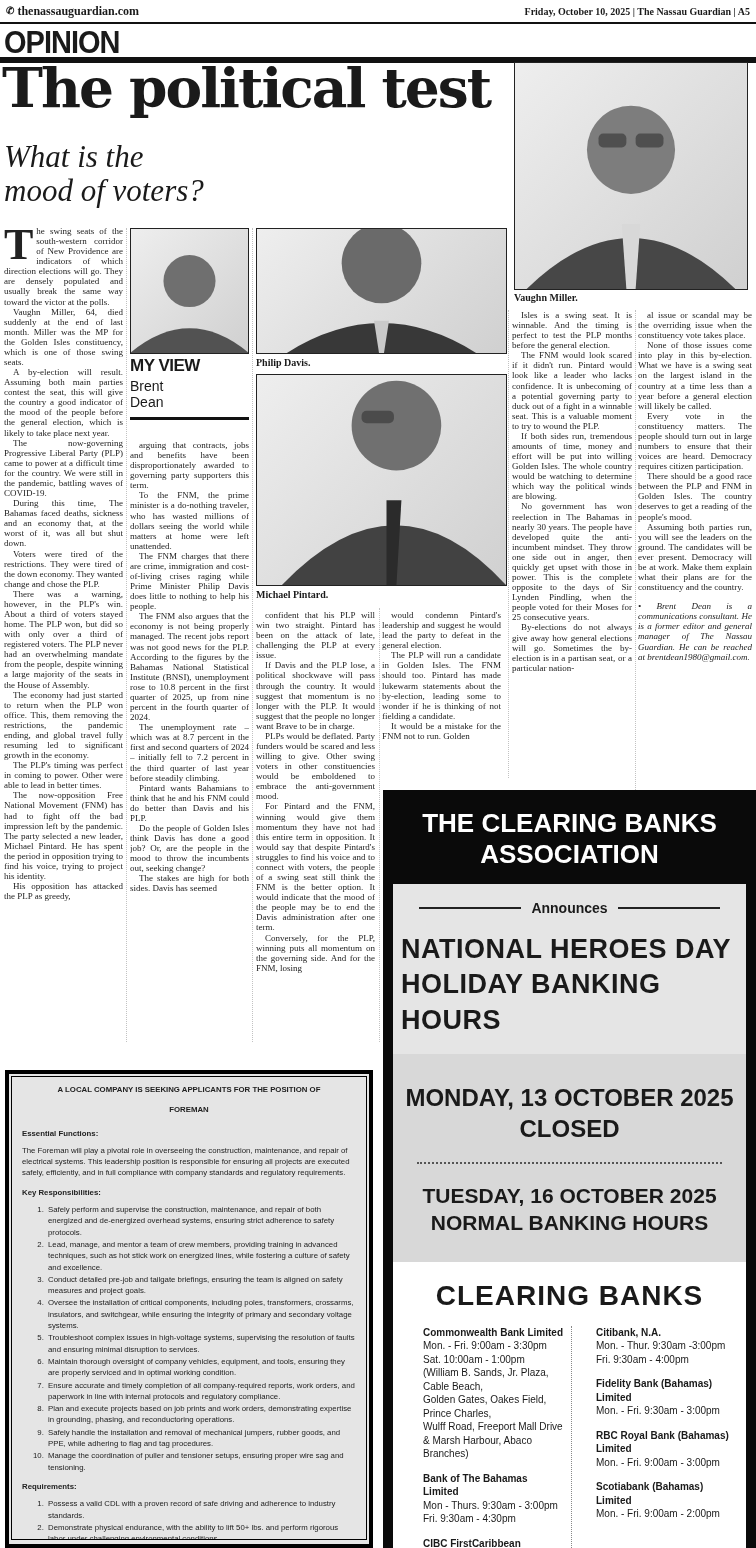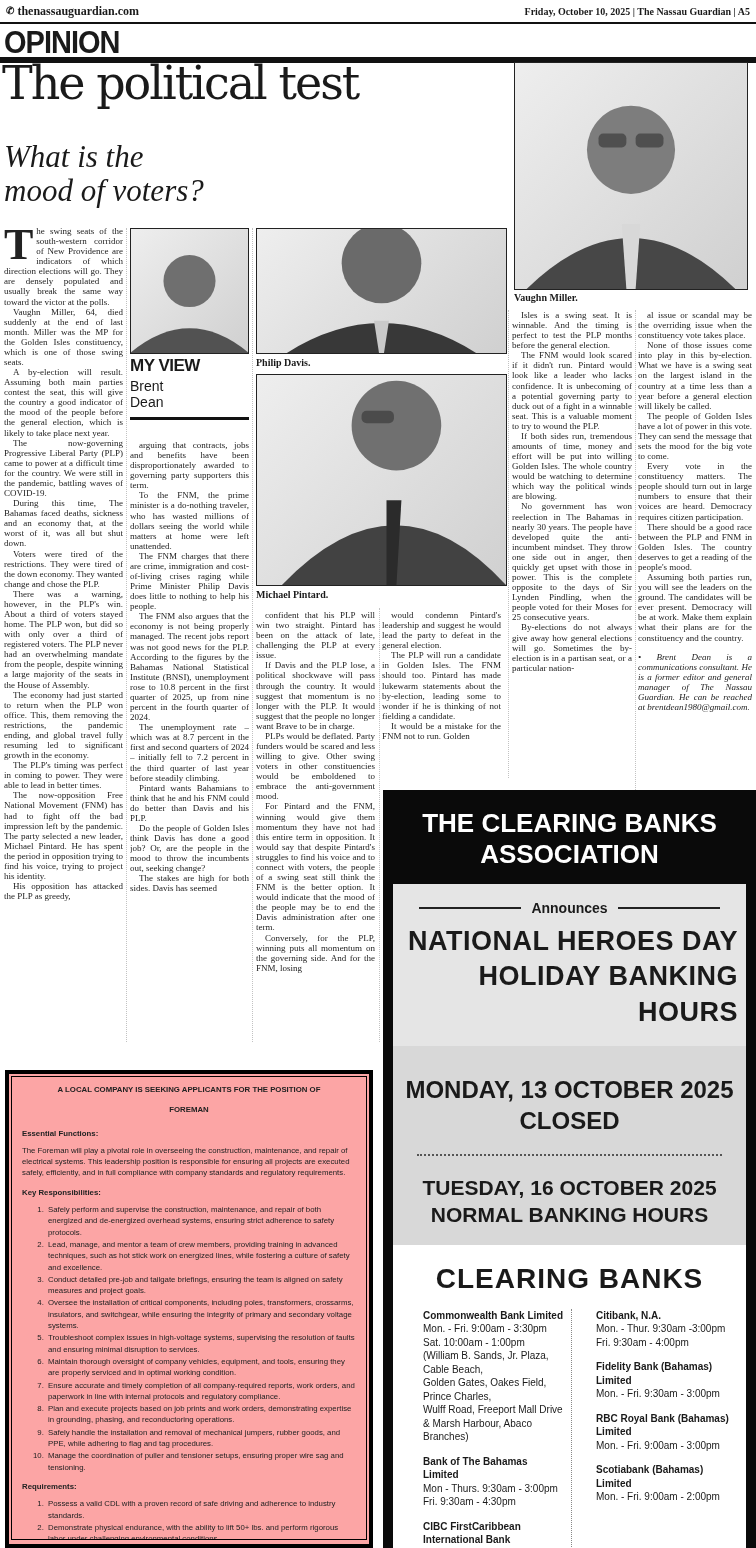--- a/index.html
+++ b/index.html
@@ -9,21 +9,21 @@
   .topbar{position:absolute;left:0;top:0;width:756px;height:24px;border-bottom:2px solid #111;
           display:flex;justify-content:space-between;align-items:center;padding:0 6px;box-sizing:border-box;}
   .topbar .site{font-weight:bold;font-size:12px;display:flex;align-items:center;gap:3px;}
   .topbar .dateline{font-weight:bold;font-size:10px;}
   .phoneicon{font-size:10px;line-height:1;}
   .opinion{position:absolute;left:4px;top:26px;font-family:"Liberation Sans",sans-serif;font-weight:bold;
            font-size:29px;letter-spacing:-1px;transform:scaleY(1.05);transform-origin:left top;}
   .thickrule{position:absolute;left:0;top:57px;width:756px;height:6px;background:#111;}
   
   .headline{position:absolute;left:2px;top:60px;width:510px;font-family:"DejaVu Serif",serif;
-            font-weight:normal;font-size:46px;letter-spacing:-2px;line-height:1;}
+            font-weight:bold;font-size:55px;letter-spacing:-2px;line-height:1;}
   .subhead{position:absolute;left:4px;top:140px;width:250px;font-style:italic;font-size:31px;line-height:1.1;}
   
   .photo{position:absolute;border:1px solid #222;box-sizing:border-box;overflow:hidden;
          background:linear-gradient(135deg,#eeeeee,#d0d0d0);}
   .photo svg{position:absolute;left:0;bottom:0;width:100%;height:100%;}
   .caption{position:absolute;font-weight:bold;font-size:10px;}
   
   .bodycol{position:absolute;font-size:9px;line-height:1.12;text-align:justify;overflow:hidden;color:#222;}
   .bodycol p{margin:0;text-indent:9px;}
   .dropcap{float:left;font-size:44px;line-height:.82;font-weight:bold;margin:1px 3px 0 0;}
@@ -35,37 +35,37 @@
   .byline .brule{height:3px;background:#111;margin-top:7px;width:100%;}
   .vrule{position:absolute;width:0;border-left:1px dotted #c2c2c2;}
   
   .bankad{position:absolute;left:383px;top:790px;width:373px;height:758px;background:#0a0a0a;
           font-family:"Liberation Sans",sans-serif;box-sizing:border-box;padding:14px 10px 0 10px;}
   .bankad .org{color:#fff;font-weight:bold;font-size:26px;text-align:center;line-height:1.2;margin:4px 0 14px;}
   .panel-white{background:#e5e5e5;padding:12px 8px 16px;}
   .announce-row{display:flex;align-items:center;justify-content:center;gap:10px;margin:4px 18px 8px;}
   .announce-row .aline{flex:1;height:2px;background:#222;}
   .announce-row .atext{font-weight:bold;font-size:14px;}
-  .nh-title{font-weight:bold;font-size:27px;line-height:1.3;text-align:right;letter-spacing:.5px;margin-top:8px;}
-  .panel-gray{background:#d8d8d8;text-align:center;padding:28px 10px 16px;}
+  .nh-title{font-weight:bold;font-size:27px;line-height:1.3;text-align:left;letter-spacing:.5px;margin-top:16px;}
+  .panel-gray{background:#d8d8d8;text-align:center;padding:28px 10px 25px;}
   .day1{font-weight:bold;font-size:24px;line-height:1.3;}
   .dotsep{border-top:2px dotted #555;margin:18px 14px;}
   .day2{font-weight:bold;font-size:21px;line-height:1.3;}
   .panel-banks{background:#fff;padding:14px 10px 18px;}
   .cb-title{font-weight:bold;font-size:28px;text-align:center;letter-spacing:1px;margin:4px 0 14px;}
   .bankcols{display:flex;}
   .bankcol{flex:1;font-size:10px;line-height:1.35;}
   .bankcol.left{padding:0 8px 0 8px;border-right:1px dotted #888;}
   .bankcol.right{padding:0 0 0 12px;}
   .bank{margin-bottom:11px;margin-left:12px;}
   .bank-name{font-weight:bold;}
   .bank-hours{white-space:pre-line;}
   
   .jobad{position:absolute;left:5px;top:1070px;width:368px;height:478px;box-sizing:border-box;
-         border:4px solid #000;background:#fca5a5;}
+         border:4px solid #000;background:#e5e5e5;}
   .jobad-inner{border:1px solid #000;margin:2px;height:calc(100% - 6px);box-sizing:border-box;overflow:hidden;
          font-family:"Liberation Sans",sans-serif;font-size:7.8px;line-height:1.45;color:#222;padding:7px 10px;}
   .job-h1{font-weight:bold;text-align:center;}
   .job-h2{font-weight:bold;text-align:center;margin:9px 0 12px;}
   .job-sec{font-weight:bold;margin:8px 0 6px;}
   .jobad ol{margin:4px 0 6px;padding-left:24px;}
   .jobad li{margin-bottom:1px;padding-left:2px;}
 </style>
 </head>
 <body>
@@ -133,21 +133,21 @@
   <div class="bodycol" style="left:4px;top:226px;width:119px;height:818px;">
     <p class="firstpara"><span class="dropcap">T</span><span>he swing seats of the south-western corridor of New Providence are indicators of which direction elections will go. They are densely populated and usually break the same way toward the victor at the polls.</span></p>
     <div>
         <p>Vaughn Miller, 64, died suddenly at the end of last month. Miller was the MP for the Golden Isles constituency, which is one of those swing seats.</p>
         <p>A by-election will result. Assuming both main parties contest the seat, this will give the country a good indicator of the mood of the people before the general election, which is likely to take place next year.</p>
         <p>The now-governing Progressive Liberal Party (PLP) came to power at a difficult time for the country. We were still in the pandemic, battling waves of COVID-19.</p>
         <p>During this time, The Bahamas faced deaths, sickness and an economy that, at the worst of it, was all but shut down.</p>
         <p>Voters were tired of the restrictions. They were tired of the down economy. They wanted change and chose the PLP.</p>
         <p>There was a warning, however, in the PLP's win. About a third of voters stayed home. The PLP won, but did so with only over a third of registered voters. The PLP never had an overwhelming mandate from the people, despite winning a large majority of the seats in the House of Assembly.</p>
         <p>The economy had just started to return when the PLP won office. This, them removing the restrictions, the pandemic ending, and global travel fully resuming led to significant growth in the economy.</p>
-        <p>The PLP's timing was perfect in coming to power. They were able to lead in better times.</p>
+        <p>The PLP's timing was perfect in coming to power. Other were able to lead in better times.</p>
         <p>The now-opposition Free National Movement (FNM) has had to fight off the bad impression left by the pandemic. The party selected a new leader, Michael Pintard. He has spent the period in opposition trying to find his voice, trying to project his identity.</p>
         <p>His opposition has attacked the PLP as greedy,</p>
       </div>
   </div>
 
   <div class="bodycol" style="left:130px;top:440px;width:119px;height:604px;">
     <div>
         <p>arguing that contracts, jobs and benefits have been disproportionately awarded to governing party supporters this term.</p>
         <p>To the FNM, the prime minister is a do-nothing traveler, who has wasted millions of dollars seeing the world while matters at home were left unattended.</p>
         <p>The FNM charges that there are crime, immigration and cost-of-living crises raging while Prime Minister Philip Davis does little to nothing to help his people.</p>
@@ -184,21 +184,20 @@
         <p>If both sides run, tremendous amounts of time, money and effort will be put into willing Golden Isles. The whole country would be watching to determine which way the political winds are blowing.</p>
         <p>No government has won reelection in The Bahamas in nearly 30 years. The people have developed quite the anti-incumbent mindset. They throw one side out in anger, then quickly get upset with those in power. This is the complete opposite to the days of Sir Lynden Pindling, when the people voted for their Moses for 25 consecutive years.</p>
         <p>By-elections do not always give away how general elections will go. Sometimes the by-election is in a partisan seat, or a particular nation-</p>
       </div>
   </div>
 
   <div class="bodycol" style="left:638px;top:310px;width:114px;height:486px;">
     <div>
         <p>al issue or scandal may be the overriding issue when the constituency vote takes place.</p>
         <p>None of those issues come into play in this by-election. What we have is a swing seat on the largest island in the country at a time less than a year before a general election will likely be called.</p>
-        <p>The people of Golden Isles have a lot of power in this vote. They can send the message that sets the mood for the big vote to come.</p>
         <p>Every vote in the constituency matters. The people should turn out in large numbers to ensure that their voices are heard. Democracy requires citizen participation.</p>
         <p>There should be a good race between the PLP and FNM in Golden Isles. The country deserves to get a reading of the people's mood.</p>
         <p>Assuming both parties run, you will see the leaders on the ground. The candidates will be ever present. Democracy will be at work. Make them explain what their plans are for the constituency and the country.</p>
       </div>
     <div class="bio">
       <p>• Brent Dean is a communications consultant. He is a former editor and general manager of The Nassau Guardian. He can be reached at brentdean1980@gmail.com.</p>
     </div>
   </div>
 
   <div class="vrule" style="left:126px;top:228px;height:814px;"></div>

